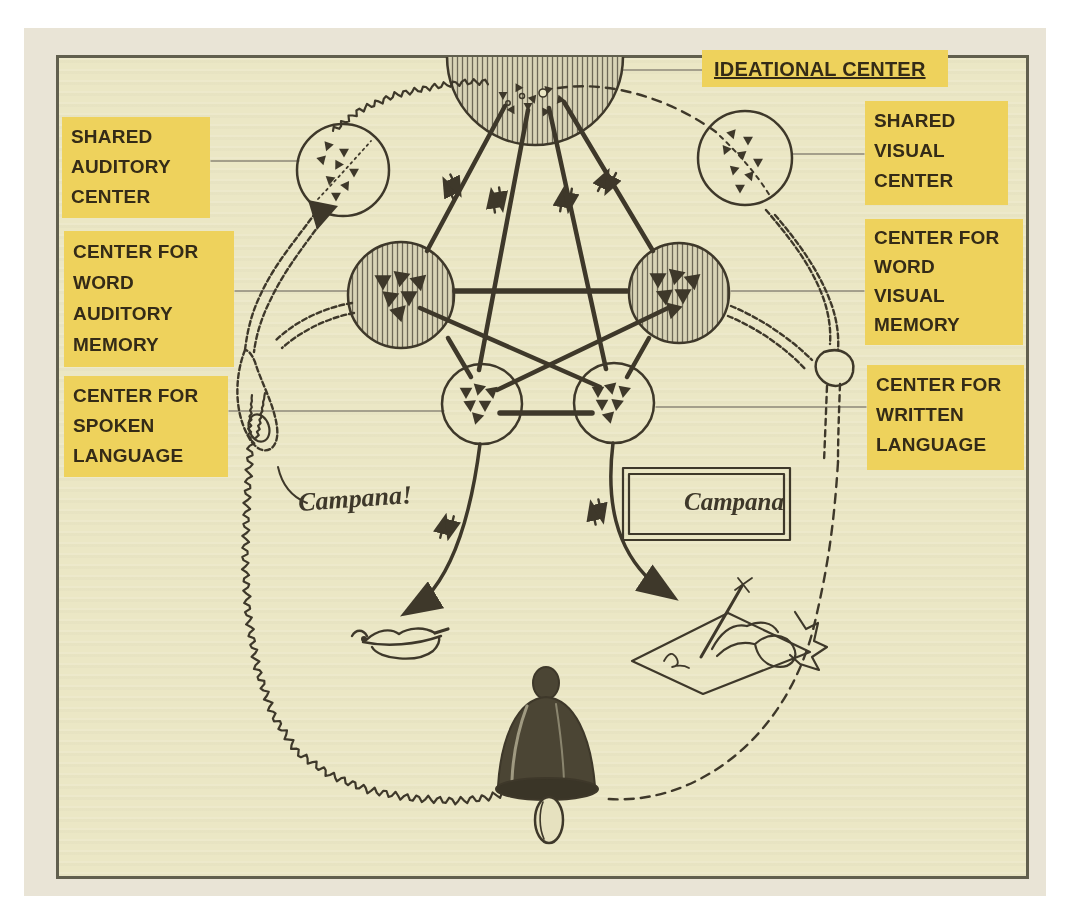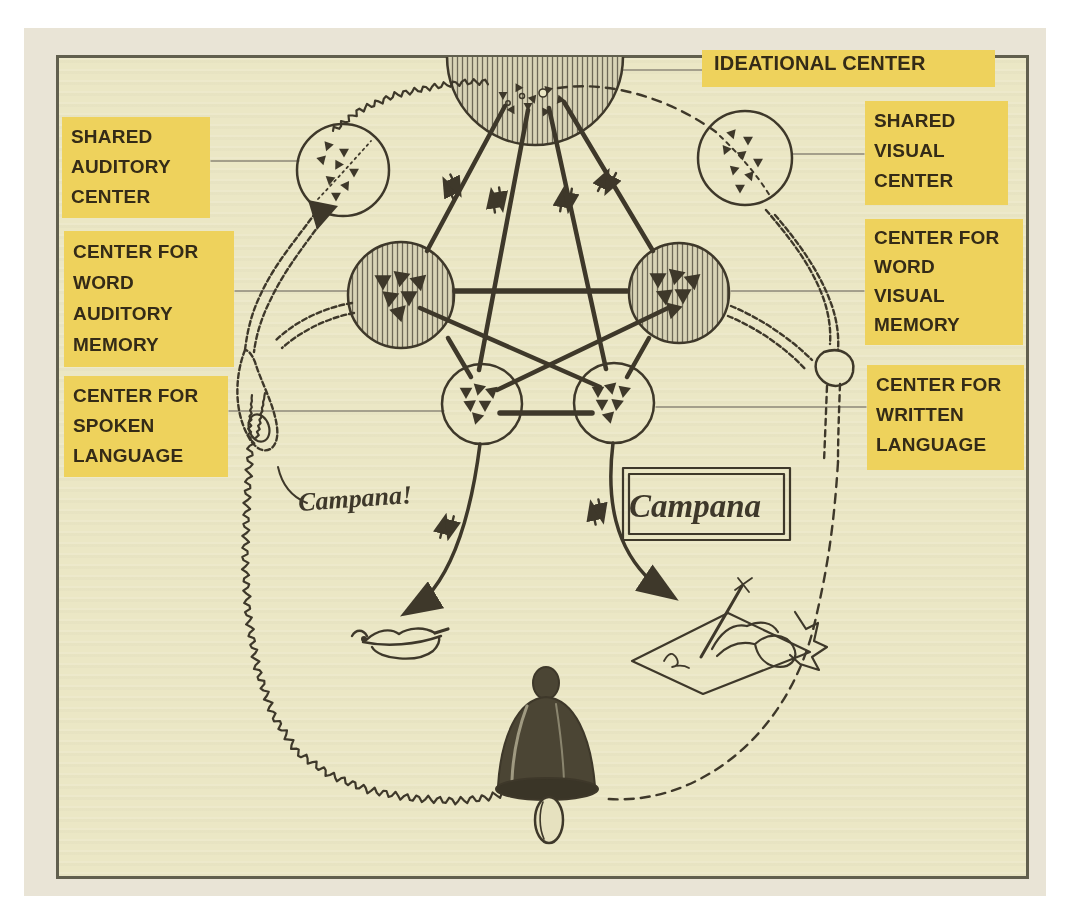--- a/index.html
+++ b/index.html
@@ -12,32 +12,32 @@
          background:
            repeating-linear-gradient(to bottom,
              rgba(255,255,255,0.10) 0 2px, rgba(0,0,0,0.015) 2px 5px,
              rgba(255,255,255,0) 5px 11px),
            #ebe7c5;}
   svg.art{position:absolute;left:0;top:0;z-index:2;pointer-events:none;}
   .lbl{position:absolute;z-index:3;background:#eed25c;color:#342b17;
        font-weight:700;font-size:19px;line-height:30px;
        padding:5px 9px;box-sizing:border-box;white-space:pre-line;
        letter-spacing:.2px;}
-  .lbl-ideational{left:702px;top:50px;width:293px;height:37px;
-       font-size:20px;line-height:26px;padding:0 12px;}
+  .lbl-ideational{left:702px;top:50px;width:246px;height:37px;
+       font-size:20px;line-height:26px;padding:6px 12px;text-decoration:underline;}
   .lbl-shared-auditory{left:62px;top:117px;width:148px;height:101px;}
   .lbl-word-auditory{left:64px;top:231px;width:170px;height:136px;line-height:31px;}
   .lbl-spoken{left:64px;top:376px;width:164px;height:101px;}
   .lbl-shared-visual{left:865px;top:101px;width:143px;height:104px;}
   .lbl-word-visual{left:865px;top:219px;width:158px;height:126px;line-height:29px;padding-top:4px;}
   .lbl-written{left:867px;top:365px;width:157px;height:105px;}
   .campana{position:absolute;z-index:3;color:#3e382a;
        font-family:"Liberation Serif",serif;font-style:italic;font-weight:700;}
   .campana-left{left:298px;top:484px;font-size:26px;transform:rotate(-4deg);}
-  .campana-right{left:629px;top:488px;width:155px;font-size:33px;text-align:left;}
+  .campana-right{left:629px;top:488px;width:155px;font-size:25px;text-align:right;}
 </style>
 </head>
 <body>
 
 <div class="stage">
   <div class="page"></div>
   <div class="frame"></div>
 
   <svg class="art" width="1066" height="917" viewBox="0 0 1066 917">
     <defs>

